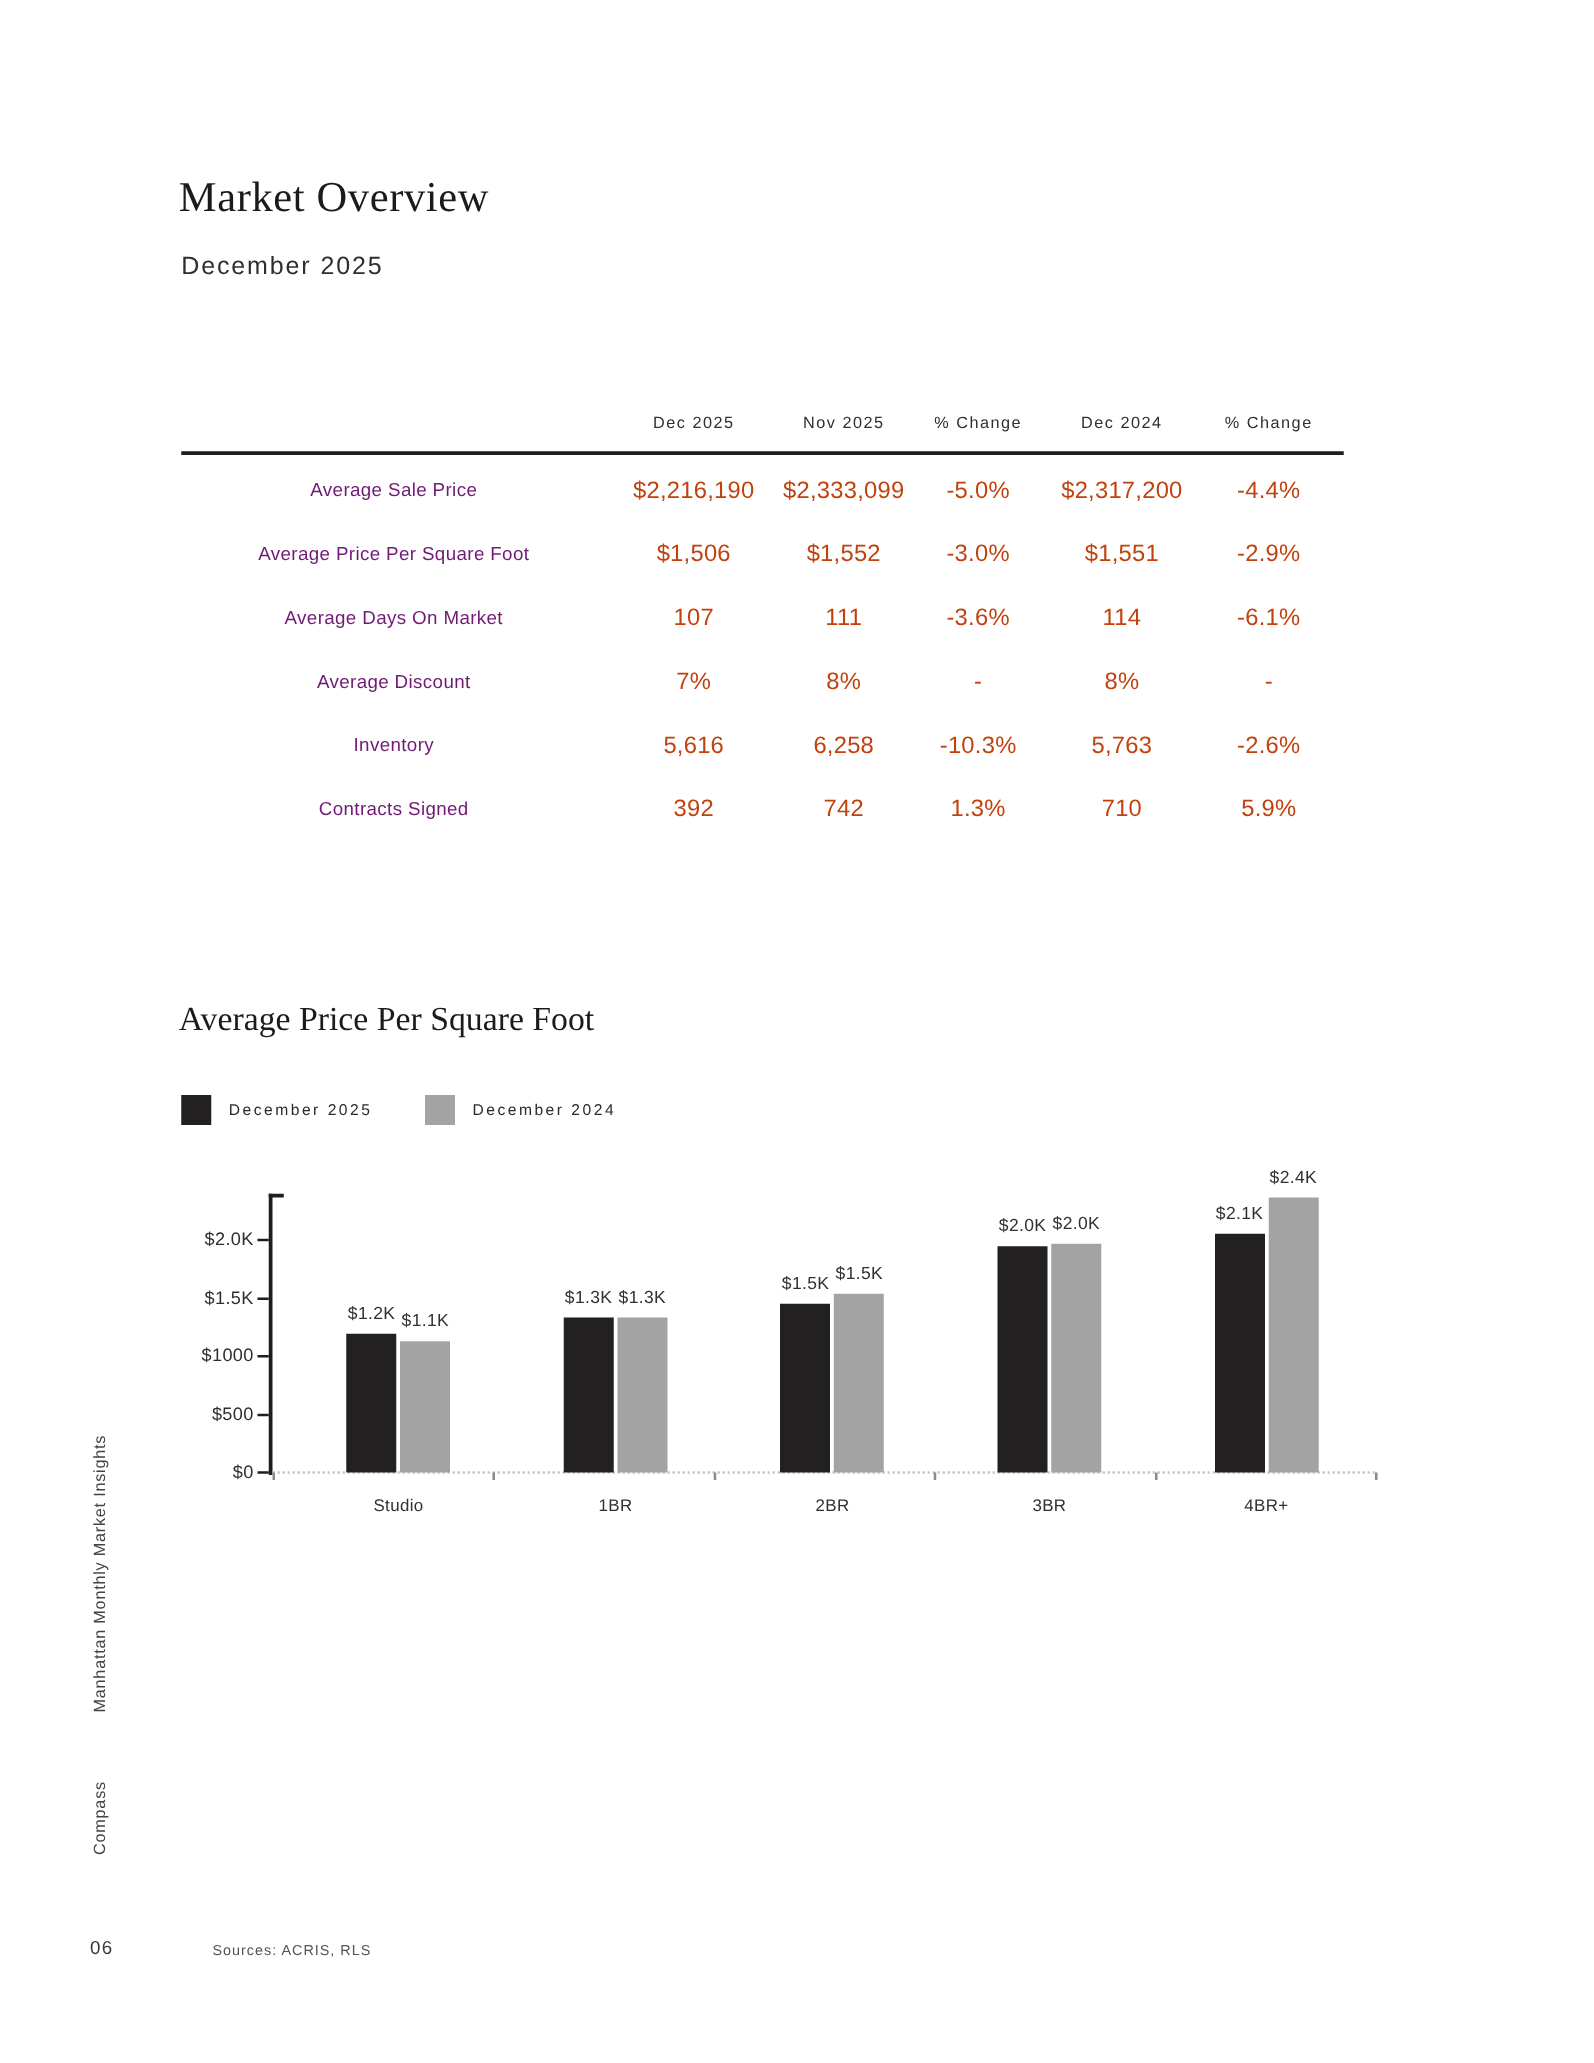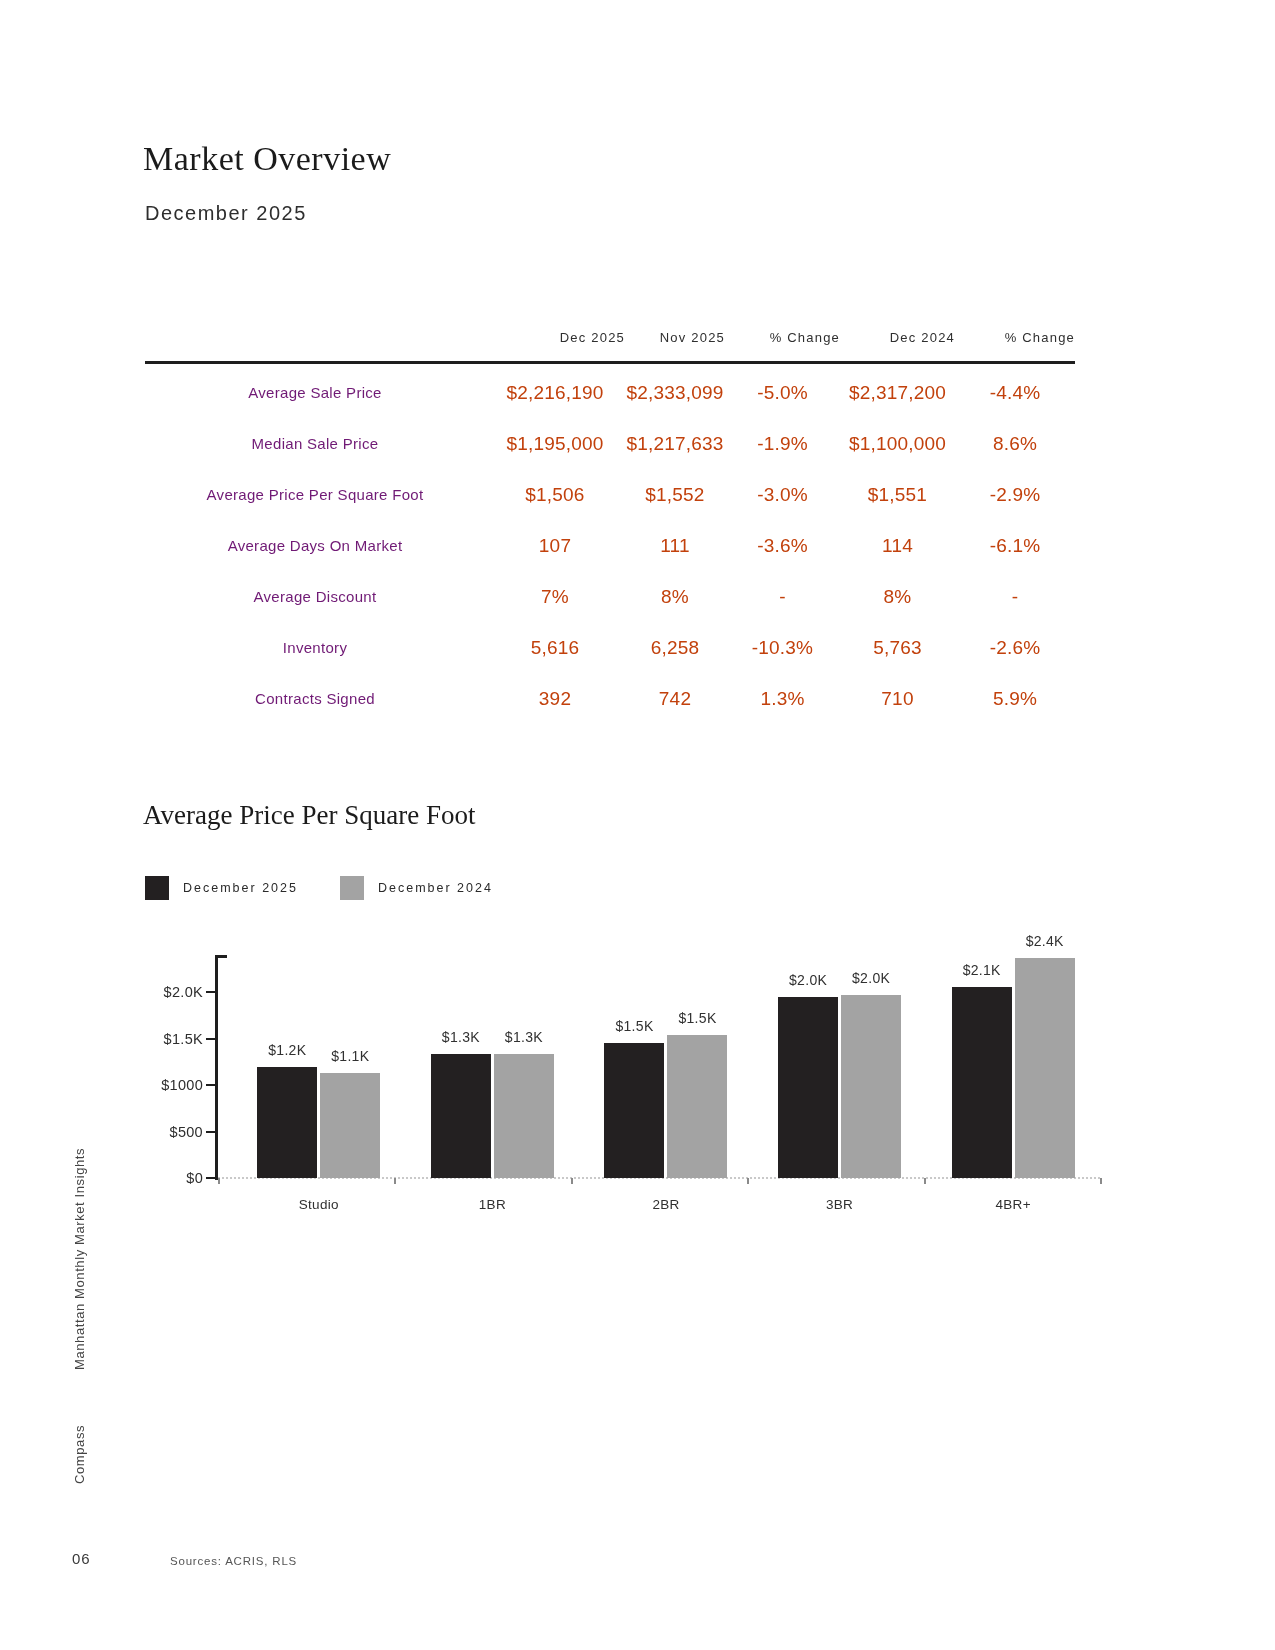--- a/index.html
+++ b/index.html
@@ -7,21 +7,21 @@
         font-family:"Liberation Sans",sans-serif;color:#2c2c2c;}
 
   
   .page-title{position:absolute;left:143px;top:140px;margin:0;font-family:"Liberation Serif",serif;
               font-weight:500;font-size:34px;letter-spacing:.5px;color:#1b1b1b;}
   .page-subtitle{position:absolute;left:145px;top:202px;font-size:20px;letter-spacing:1.5px;color:#2e2e2e;}
 
   
   .stats-table{position:absolute;left:145px;top:330px;width:930px;}
   .thead,.trow{display:grid;grid-template-columns:340px 140px 100px 115px 115px 120px;align-items:center;}
-  .th{font-size:13px;letter-spacing:1.2px;color:#2f2f2f;text-align:right;padding-bottom:16px;white-space:nowrap;}
+  .th{font-size:13px;letter-spacing:1.2px;color:#2f2f2f;text-align:center;padding-bottom:16px;white-space:nowrap;}
   .rule{height:3px;background:#1e1e1e;}
   #table-body{padding-top:3px;}
   .trow{height:51px;}
   .tlabel{font-size:15px;color:#701a75;text-align:center;letter-spacing:.3px;}
   .tval{font-size:19px;color:#c2410c;text-align:center;letter-spacing:.2px;}
 
   
   .section-title{position:absolute;left:143px;top:800px;margin:0;font-family:"Liberation Serif",serif;
                  font-weight:500;font-size:27px;color:#1b1b1b;}
   .legend{position:absolute;left:145px;top:876px;display:flex;align-items:center;}
@@ -31,21 +31,21 @@
   .chart{position:absolute;left:145px;top:955px;width:960px;height:280px;}
   .axis-line{position:absolute;left:70px;top:0;width:3px;height:225px;background:#1e1e1e;}
   .axis-cap{position:absolute;left:70px;top:0;width:12px;height:3px;background:#1e1e1e;}
   .y-label{position:absolute;left:0;width:58px;text-align:right;font-size:14.5px;color:#2e2e2e;
            transform:translateY(-50%);letter-spacing:.3px;}
   .y-tick{position:absolute;left:61px;width:9px;height:2px;background:#1e1e1e;}
   .plot{position:absolute;left:73px;top:0;width:882px;height:223px;}
   .baseline{position:absolute;left:0;right:0;bottom:-1px;border-bottom:2px dotted #c9c9c9;}
   .groups{position:absolute;left:14px;right:0;top:0;bottom:0;display:flex;}
   .group{flex:1;position:relative;display:flex;align-items:flex-end;justify-content:center;gap:3px;}
-  .bar{width:60px;position:relative;}
+  .bar{width:40px;position:relative;}
   .bar-label{position:absolute;left:50%;transform:translateX(-50%);bottom:100%;margin-bottom:9px;
              font-size:14px;color:#313131;white-space:nowrap;letter-spacing:.3px;}
   .x-tick{position:absolute;top:223px;width:2px;height:6px;background:#8a8a8a;}
   .cats{position:absolute;left:87px;top:242px;width:868px;display:flex;}
   .cat{flex:1;text-align:center;font-size:13.5px;color:#303030;letter-spacing:.3px;}
 
   
   .vtext{position:absolute;writing-mode:vertical-rl;transform:rotate(180deg);
          font-size:13px;color:#444444;letter-spacing:.6px;white-space:nowrap;}
   .vtext-insights{left:72px;top:1105px;height:265px;}
@@ -77,28 +77,20 @@
     </div>
     <div class="rule"></div>
     <div id="table-body">
         <div class="trow">
           <div class="tlabel">Average Sale Price</div>
           <div class="tval">$2,216,190</div>
           <div class="tval">$2,333,099</div>
           <div class="tval">-5.0%</div>
           <div class="tval">$2,317,200</div>
           <div class="tval">-4.4%</div>
-        </div>
-        <div class="trow">
-          <div class="tlabel">Median Sale Price</div>
-          <div class="tval">$1,195,000</div>
-          <div class="tval">$1,217,633</div>
-          <div class="tval">-1.9%</div>
-          <div class="tval">$1,100,000</div>
-          <div class="tval">8.6%</div>
         </div>
         <div class="trow">
           <div class="tlabel">Average Price Per Square Foot</div>
           <div class="tval">$1,506</div>
           <div class="tval">$1,552</div>
           <div class="tval">-3.0%</div>
           <div class="tval">$1,551</div>
           <div class="tval">-2.9%</div>
         </div>
         <div class="trow">

